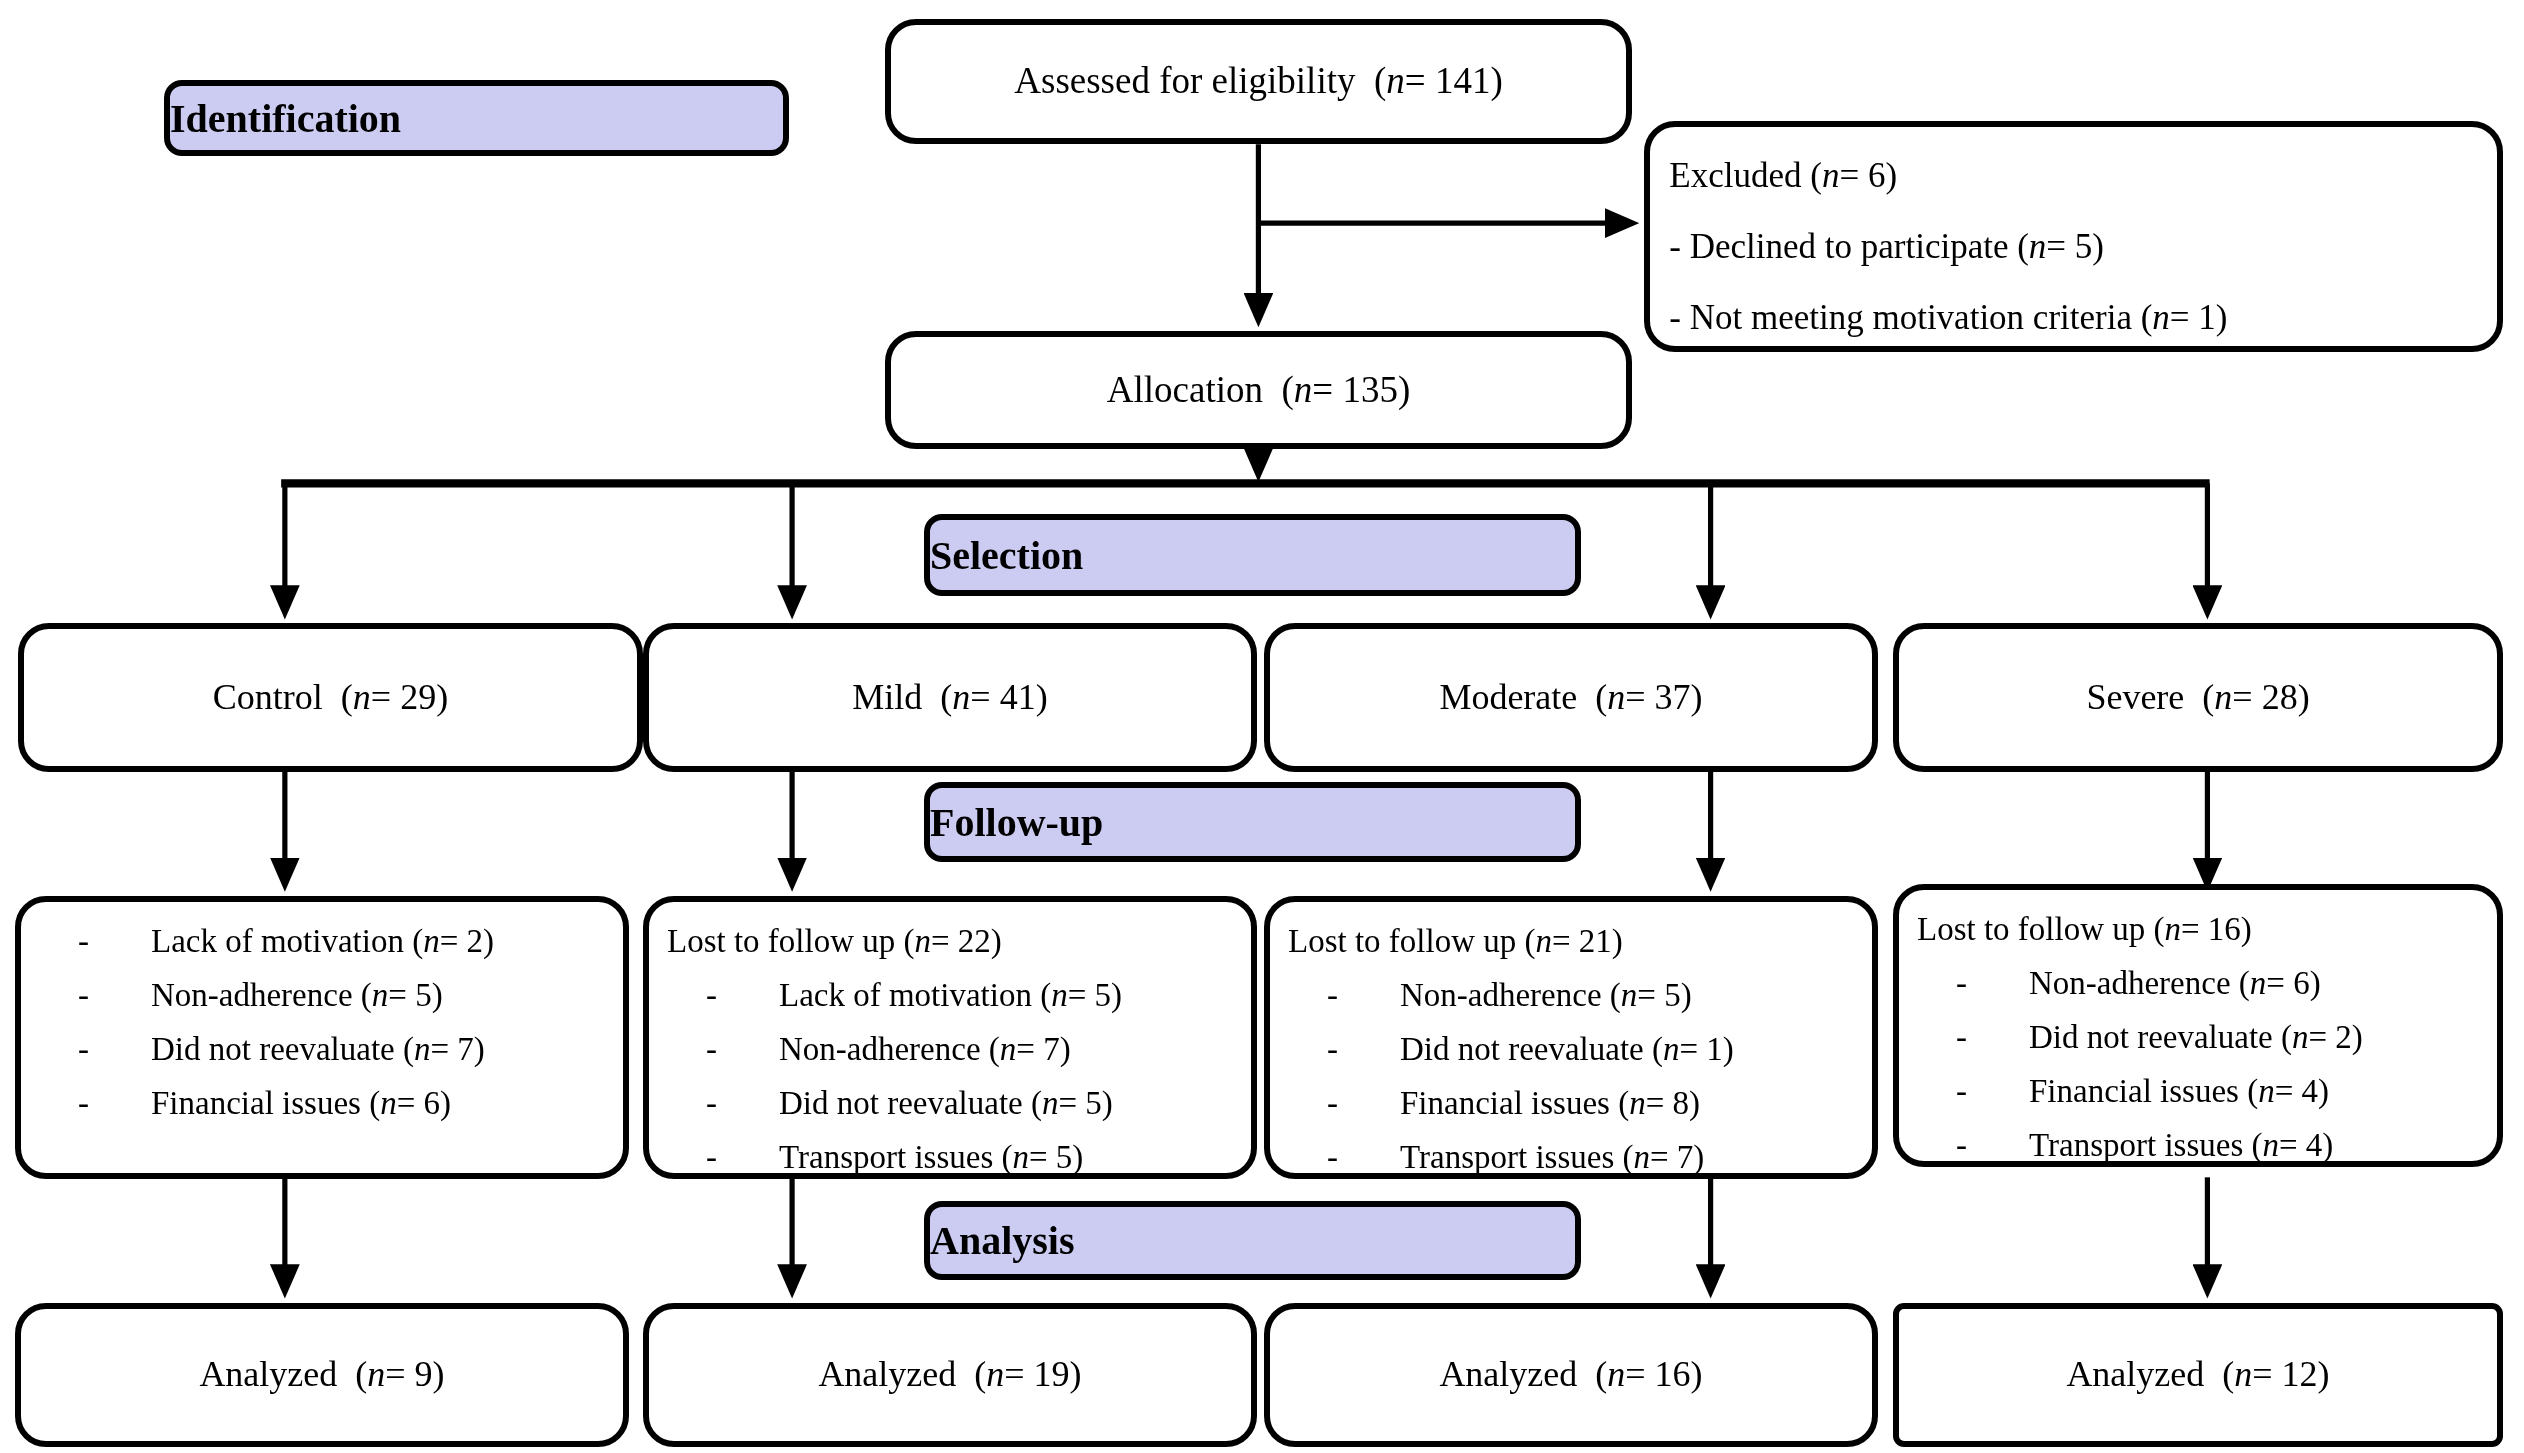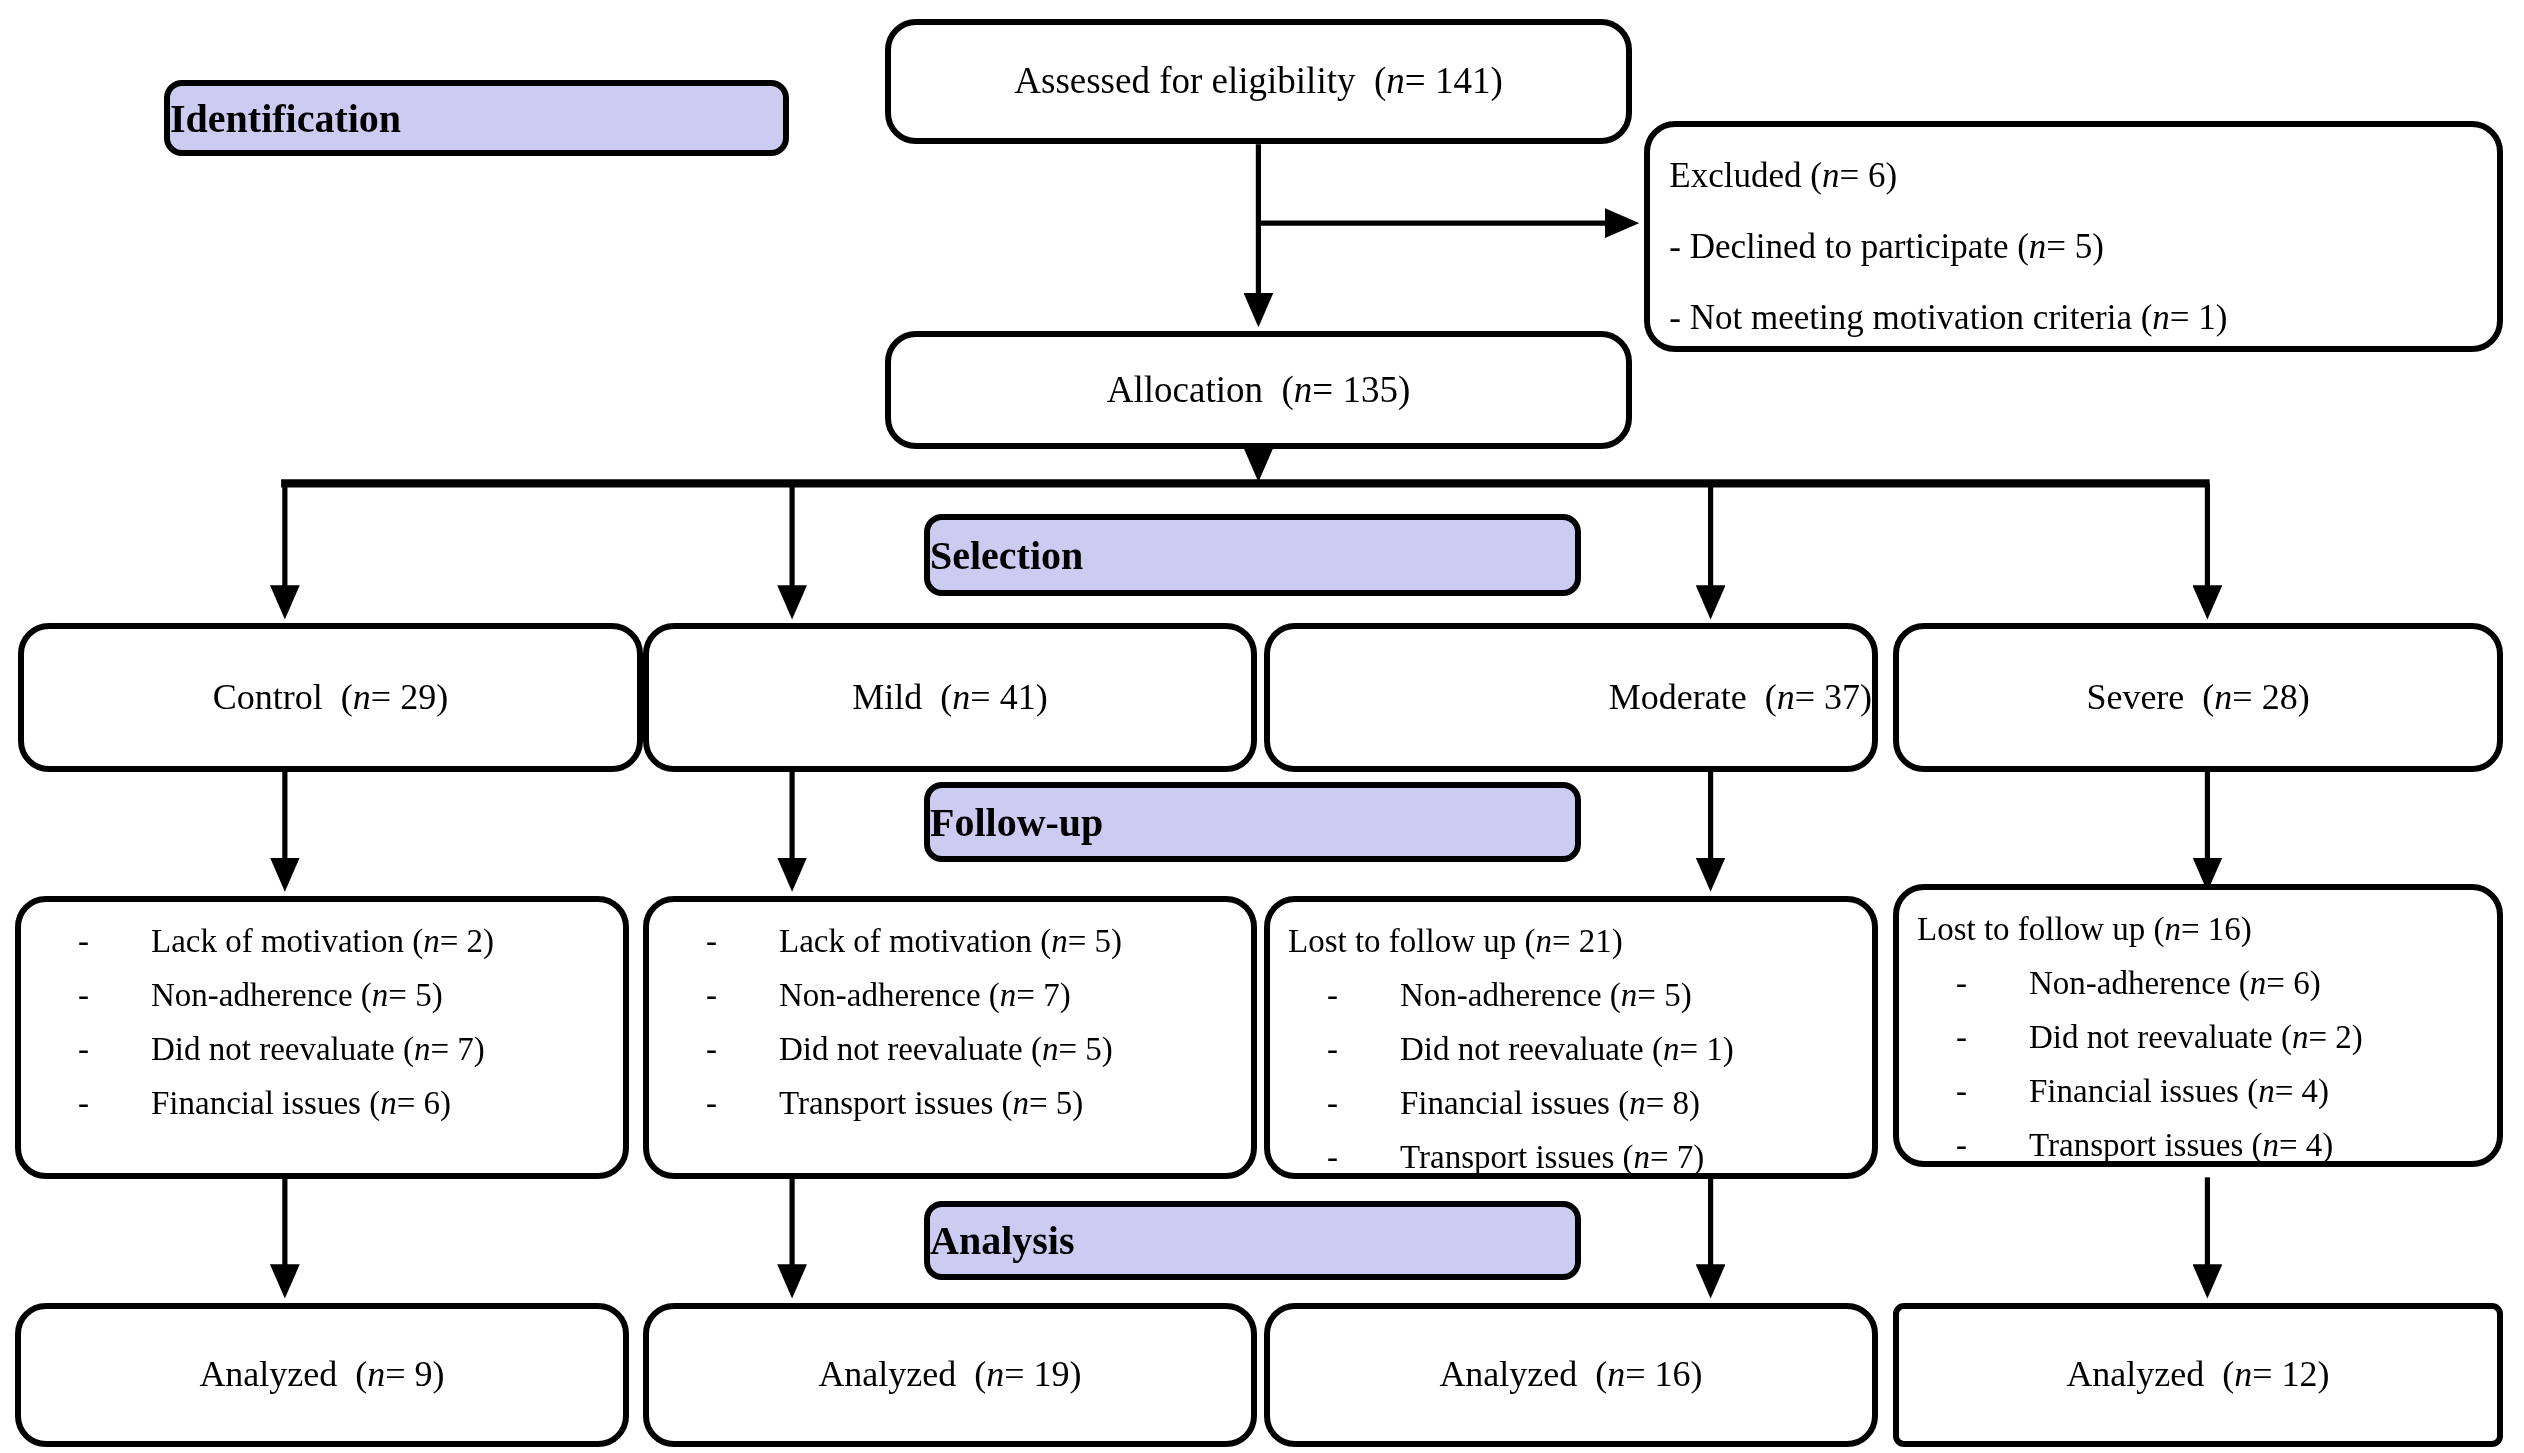--- a/index.html
+++ b/index.html
@@ -134,21 +134,21 @@
       <span>Control</span>&nbsp;
       <span>(<i>n</i>= 29)</span>
     </span>
   </div>
   <div class="box" style="left:643px;top:623px;width:614px;height:149px;">
     <span>
       <span>Mild</span>&nbsp;
       <span>(<i>n</i>= 41)</span>
     </span>
   </div>
-  <div class="box" style="left:1264px;top:623px;width:614px;height:149px;justify-content:flex-end;">
+  <div class="box" style="left:1264px;top:623px;width:614px;height:149px;">
     <span>
       <span>Moderate</span>&nbsp;
       <span>(<i>n</i>= 37)</span>
     </span>
   </div>
   <div class="box" style="left:1893px;top:623px;width:610px;height:149px;">
     <span>
       <span>Severe</span>&nbsp;
       <span>(<i>n</i>= 28)</span>
     </span>
@@ -167,20 +167,24 @@
         <span class="dash">-</span>
         <span><span>Did not reevaluate</span> <span>(<i>n</i>= 7)</span></span>
       </div>
     <div class="row">
         <span class="dash">-</span>
         <span><span>Financial issues</span> <span>(<i>n</i>= 6)</span></span>
       </div>
   </div>
 
   <div class="box textbox lost" style="left:643px;top:896px;width:614px;height:283px;justify-content:flex-start;">
+    <div class="ltitle">
+      <span>Lost to follow up</span>
+      <span>(<i>n</i>= 22)</span>
+    </div>
     <div class="row">
         <span class="dash">-</span>
         <span><span>Lack of motivation</span> <span>(<i>n</i>= 5)</span></span>
       </div>
     <div class="row">
         <span class="dash">-</span>
         <span><span>Non-adherence</span> <span>(<i>n</i>= 7)</span></span>
       </div>
     <div class="row">
         <span class="dash">-</span>

